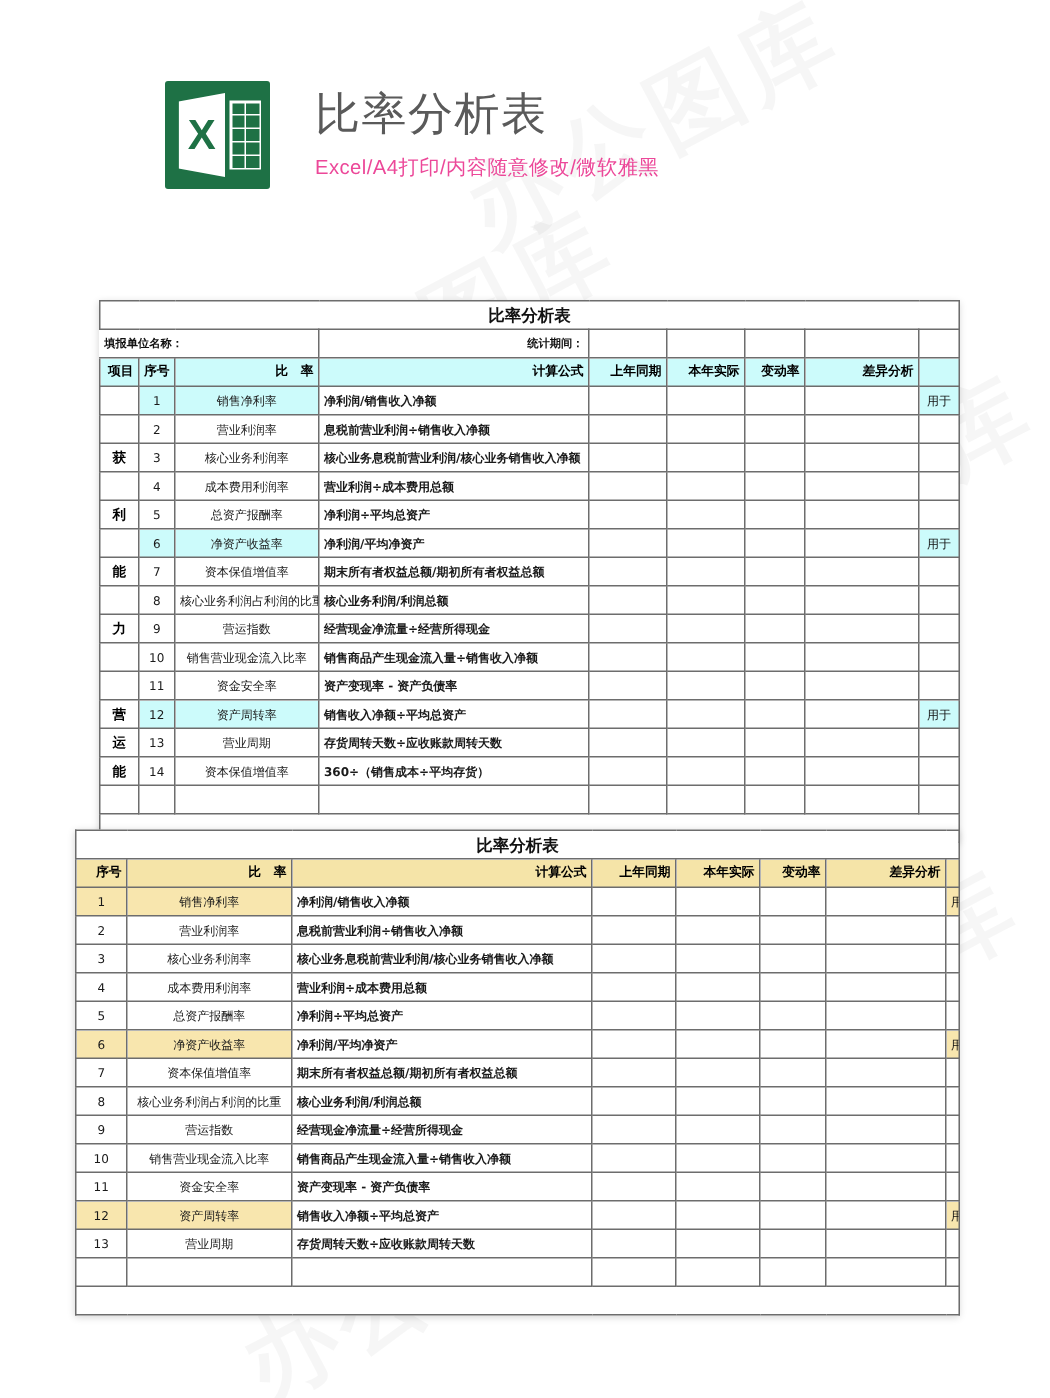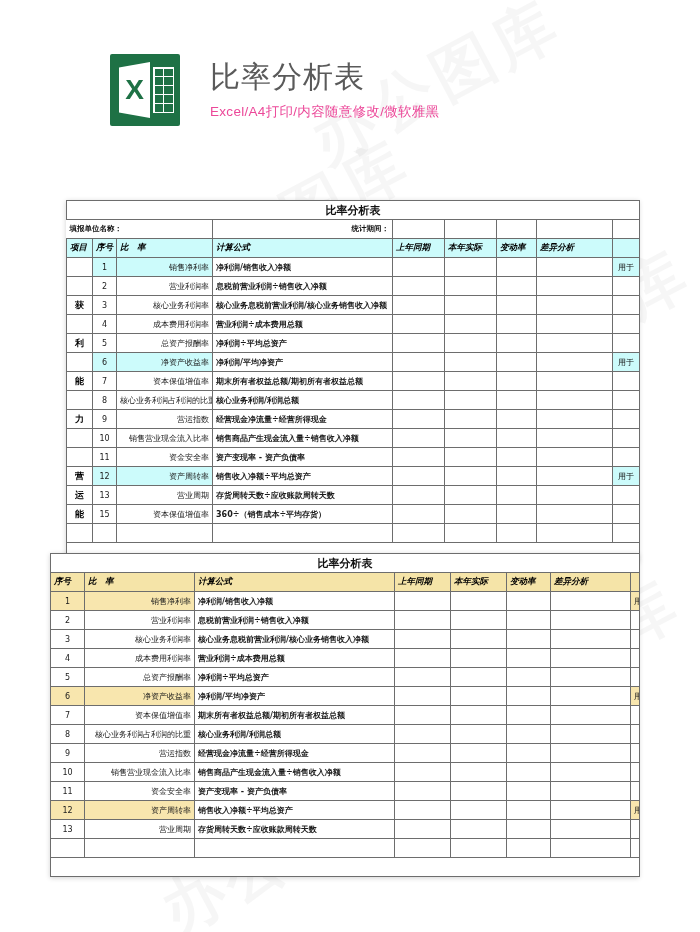--- a/index.html
+++ b/index.html
@@ -164,32 +164,31 @@
     height: 14px;
     font-size: 7.5px;
     color: #111;
     font-weight: 700;
     margin-top: 12px;
   }
   .meta-row td.mleft { text-align: left; border-left: none; }
   .meta-row td.mmid  { text-align: right; padding-left: 28px; }
 
   .hdr td {
-    text-align: left;
+    text-align: right;
     font-weight: 700;
     font-size: 8.5px;
     height: 17px;
     color: #000;
-    font-style: italic;
   }
   .hdr-cyan td { background: #ccfbfb; }
   .hdr-gold td { background: #f5e4a8; }
 
   .c-idx { text-align: center; font-size: 8px; }
-  .c-name { text-align: right; font-size: 8px; }
+  .c-name { text-align: center; font-size: 8px; }
   .c-form { text-align: left; font-size: 8px; font-weight: bold; }
   .c-proj {
     text-align: center;
     font-weight: 700;
     font-size: 9px;
     color: #000;
   }
 
   tr.hl-cyan td.c-idx,
   tr.hl-cyan td.c-name { background: #ccfbfb; }
@@ -421,21 +420,21 @@
         <td class="c-name">营业周期</td>
         <td class="c-form">存货周转天数÷应收账款周转天数</td>
         <td class="c-blank"></td>
         <td class="c-blank"></td>
         <td class="c-blank"></td>
         <td class="c-blank"></td>
         <td class="c-note"></td>
       </tr>
       <tr>
         <td class="c-proj">能</td>
-        <td class="c-idx">15</td>
+        <td class="c-idx">14</td>
         <td class="c-name">资本保值增值率</td>
         <td class="c-form">360÷（销售成本÷平均存货）</td>
         <td class="c-blank"></td>
         <td class="c-blank"></td>
         <td class="c-blank"></td>
         <td class="c-blank"></td>
         <td class="c-note"></td>
       </tr>
       <tr class="tail-row">
         <td class="noborder"></td>

